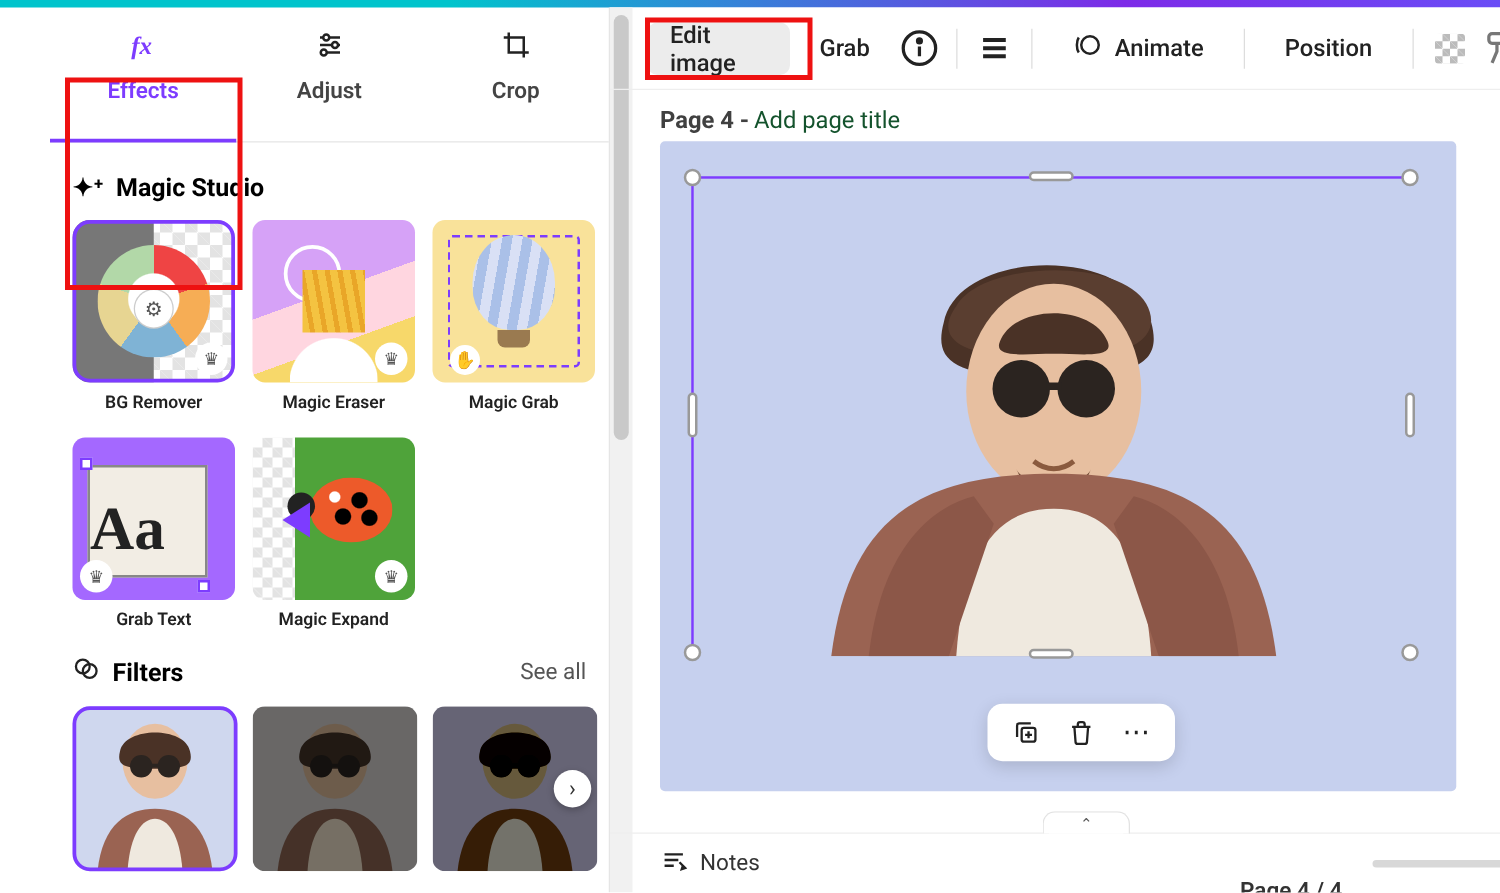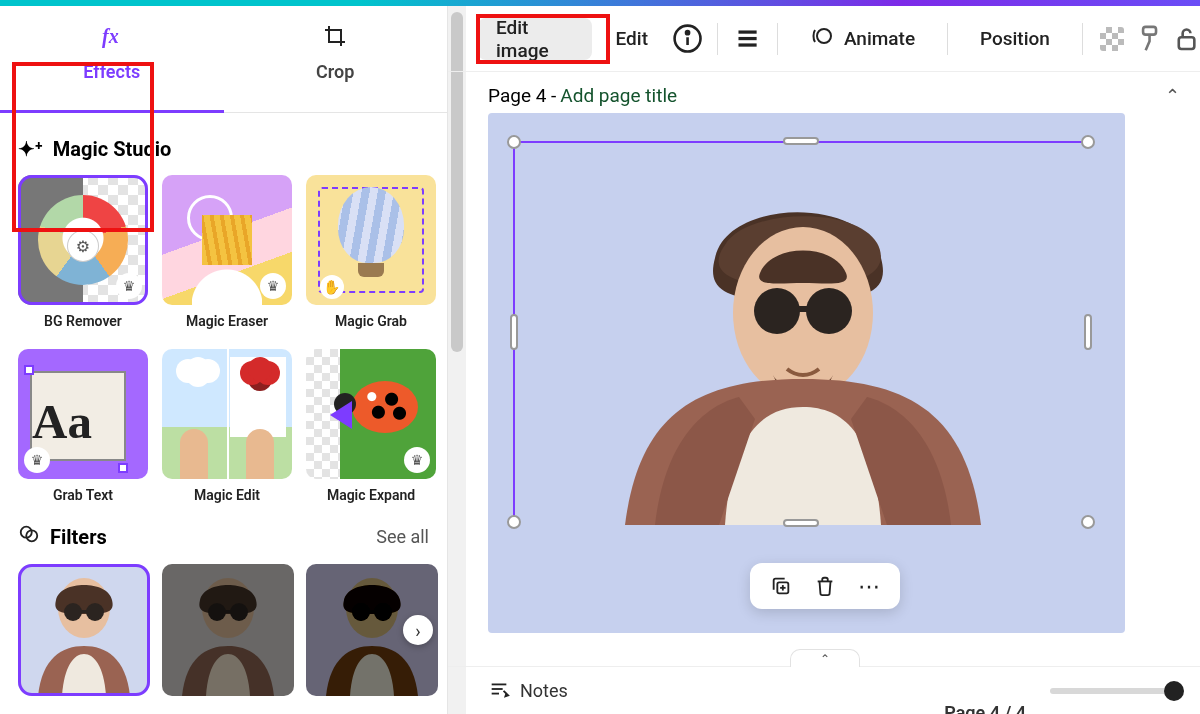--- a/index.html
+++ b/index.html
@@ -1,21 +1,21 @@
 <!DOCTYPE html>
 <html><head>
 <meta charset="utf-8">
 <style>
   * { box-sizing: border-box; margin: 0; padding: 0; }
   body { font-family: -apple-system, BlinkMacSystemFont, "Segoe UI", Roboto, Arial, sans-serif; width: 1200px; height: 714px; overflow: hidden; background: #fff; }
   .top-gradient { height: 6px; background: linear-gradient(90deg, #00c4cc 0%, #00c4cc 30%, #7d2ae8 75%, #6a4df6 100%); }
   .app { display: flex; height: 708px; }
 
   
-  .left-panel { width: 448px; display: flex; flex-direction: column; border-right: 1px solid #e5e5e5; }
+  .left-panel { width: 448px; display: flex; flex-direction: column; border-right: 1px solid #e5e5e5; margin-left: 40px; }
   .tabbar { display: flex; border-bottom: 1px solid #e5e5e5; }
   .tab { flex: 1; text-align: center; padding: 18px 0 30px; font-size: 18px; font-weight: 600; color: #444; cursor: pointer; position: relative; }
   .tab .tab-icon { display: block; margin: 0 auto 8px; font-size: 22px; }
   .tab.active { color: #7d3cff; }
   .tab.active::after { content: ""; position: absolute; left: 0; right: 0; bottom: -1px; height: 3px; background: #7d3cff; }
 
   .panel-body { padding: 16px 18px; overflow-y: auto; }
   .section-head { display: flex; align-items: center; gap: 10px; font-size: 20px; font-weight: 700; margin: 8px 0 14px; }
   .section-head .spark { font-size: 20px; }
   .section-head .see-all { margin-left: auto; font-size: 18px; color: #555; font-weight: 400; cursor: pointer; }
@@ -95,21 +95,21 @@
   .context-bar{height:66px;display:flex;align-items:center;gap:6px;padding-left:30px;border-bottom:1px solid #eee;}
   .ctx-btn{height:42px;padding:0 18px;border-radius:8px;font-size:19px;font-weight:500;color:#222;display:flex;align-items:center;gap:10px;cursor:pointer;}
   .ctx-btn.plain{background:#ececec;}
   .ctx-sep{width:1px;height:32px;background:#ddd;margin:0 8px;}
   .ctx-icon{width:36px;height:36px;border-radius:6px;display:flex;align-items:center;justify-content:center;font-size:22px;color:#333;cursor:pointer;}
   .checker-icon{width:24px;height:24px;background:
     linear-gradient(45deg,#bbb 25%,transparent 25%,transparent 75%,#bbb 75%) 0 0/12px 12px,
     linear-gradient(45deg,#bbb 25%,transparent 25%,transparent 75%,#bbb 75%) 6px 6px/12px 12px,#fff;border-radius:3px;}
 
   .page-head{display:flex;align-items:center;padding:12px 22px 6px 40px;font-size:19px;color:#555;}
-  .page-head b{color:#000000;font-weight:400;margin-right:4px;}
+  .page-head b{color:#404040;font-weight:700;margin-right:4px;}
   .page-head .caret{margin-left:auto;font-size:18px;cursor:pointer;}
 
   .canvas-wrap{flex:1;position:relative;padding:0 20px 0 36px;}
   .page{width:637px;height:520px;background:#c6d0ee;margin-left:4px;position:relative;border-radius:4px;}
   .sel-box{position:absolute;left:25px;top:28px;width:576px;height:382px;border:2px solid #7d3cff;}
   .handle{position:absolute;width:14px;height:14px;border-radius:50%;background:#fff;border:2px solid #999;}
   .h-tl{left:-8px;top:-8px;} .h-tr{right:-8px;top:-8px;} .h-bl{left:-8px;bottom:-8px;} .h-br{right:-8px;bottom:-8px;}
   .edge{position:absolute;background:#fff;border:2px solid #999;border-radius:6px;}
   .e-t{left:50%;top:-6px;width:36px;height:8px;transform:translateX(-50%);}
   .e-b{left:50%;bottom:-6px;width:36px;height:8px;transform:translateX(-50%);}
@@ -136,20 +136,31 @@
   <aside class="left-panel" style="position:relative">
     <div class="tabbar">
       <div class="tab active">
         <span class="tab-icon"><svg width="24" height="24" viewBox="0 0 24 24">
               <text x="2" y="19" font-size="20" font-style="italic" fill="#7d3cff" font-family="Georgia">fx</text>
             </svg></span>
         <span>Effects</span>
       </div>
       <div class="tab">
         <span class="tab-icon"><svg width="24" height="24" viewBox="0 0 24 24" fill="none" stroke="#222" stroke-width="2">
+              <line x1="4" y1="6" x2="20" y2="6"></line>
+              <line x1="4" y1="12" x2="20" y2="12"></line>
+              <line x1="4" y1="18" x2="20" y2="18"></line>
+              <circle cx="9" cy="6" r="2.4" fill="#fff"></circle>
+              <circle cx="16" cy="12" r="2.4" fill="#fff"></circle>
+              <circle cx="7" cy="18" r="2.4" fill="#fff"></circle>
+            </svg></span>
+        <span>Adjust</span>
+      </div>
+      <div class="tab">
+        <span class="tab-icon"><svg width="24" height="24" viewBox="0 0 24 24" fill="none" stroke="#222" stroke-width="2">
               <path d="M6 2v16h16"></path>
               <path d="M2 6h16v16"></path>
             </svg></span>
         <span>Crop</span>
       </div>
     </div>
 
     <div class="panel-body">
 
       <div class="section-head">
@@ -186,29 +197,20 @@
 
       <div class="card-grid">
         <div class="card">
           <div class="thumb grab-text">
             <span class="aa">Aa</span>
             <span class="corner1"></span>
             <span class="corner2"></span>
             <span class="crown" style="left:6px;right:auto;">♛</span>
           </div>
           <div class="card-label">Grab Text</div>
-        </div>
-        <div class="card">
-          <div class="thumb magic-edit">
-            <div class="flower left"></div>
-            <div class="flower right"></div>
-            <div class="hand1"></div>
-            <div class="hand2"></div>
-          </div>
-          <div class="card-label">Magic Edit</div>
         </div>
         <div class="card">
           <div class="thumb magic-expand">
             <div class="bug"></div>
             <div class="arrow"></div>
             <span class="crown">♛</span>
           </div>
           <div class="card-label">Magic Expand</div>
         </div>
       </div>
@@ -268,21 +270,21 @@
     <div class="scroll-gutter">
       <div class="scroll-thumb"></div>
     </div>
 
     <div class="context-bar" style="position:relative">
       <div class="highlight-red" style="left:28px;top:8px;width:134px;height:50px;"></div>
       <div class="ctx-btn plain">
           <span>Edit image</span>
         </div>
       <div class="ctx-btn">
-          <span>Edit</span>
+          <span>Grab</span>
         </div>
       <div class="ctx-icon">
           <svg viewBox="0 0 24 24" fill="none" stroke="#222" stroke-width="2">
             <circle cx="12" cy="12" r="10"></circle>
             <line x1="12" y1="11" x2="12" y2="17"></line>
             <circle cx="12" cy="7.5" r="1.2" fill="#222"></circle>
           </svg>
         </div>
       <div class="ctx-sep"></div>
       <div class="ctx-icon">

